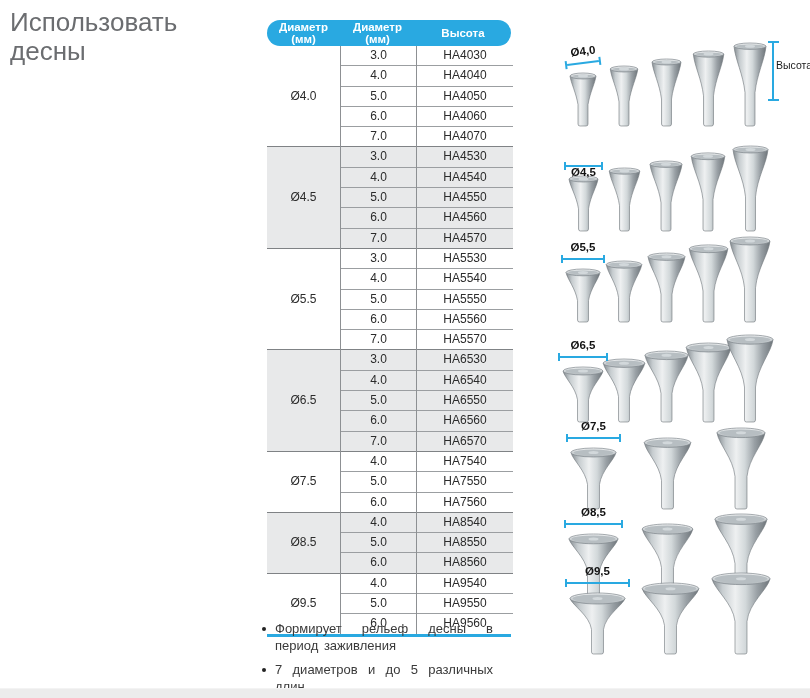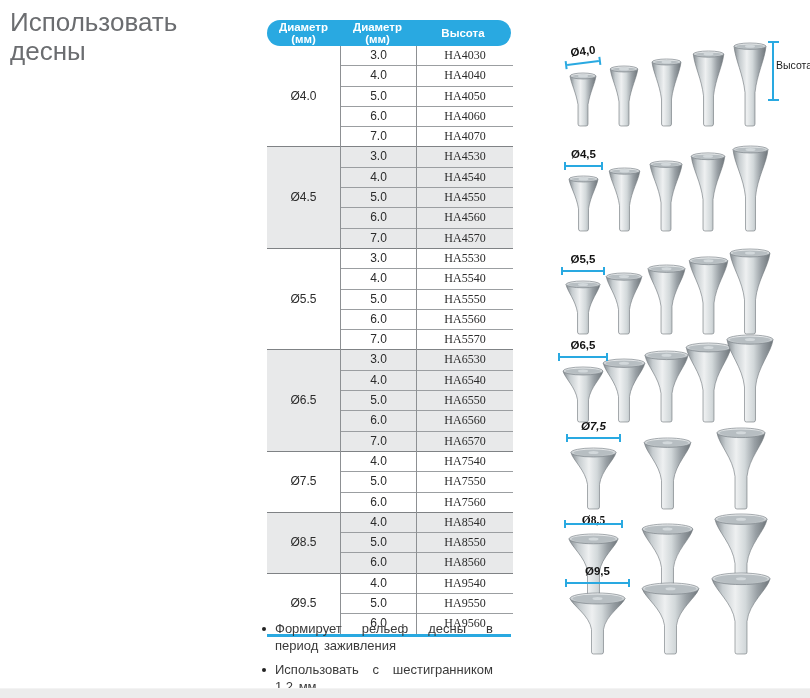--- a/index.html
+++ b/index.html
@@ -27,21 +27,21 @@
     background:var(--accent);border-radius:13px;
     color:#fff;font-weight:bold;font-size:11.5px;
   }
   .th-d{width:73px;text-align:center;}
   .th-h{width:75px;text-align:center;}
   .th-a{width:96px;text-align:center;}
   table.spec{border-collapse:collapse;width:244px;font-size:12px;color:#2b2b2b;table-layout:fixed;}
   table.spec td{padding:0;text-align:center;height:19.3px;line-height:19.3px;}
   td.dcol{width:73px;}
   td.hcol{width:75px;border-left:1px solid var(--colline);}
-  td.acol{width:96px;border-left:1px solid var(--colline);font-family:Liberation Serif, serif;}
+  td.acol{width:96px;border-left:1px solid var(--colline);}
   tr.shade td{background:var(--shade);}
   tr.rline td.hcol, tr.rline td.acol{border-top:1px solid var(--rowline);}
   tr.gline td{border-top:1px solid var(--groupline);}
   .blue-underline{height:3px;background:var(--accent);}
   
   .notes{position:absolute;left:262px;top:621px;width:232px;}
   .note-item{display:flex;margin-bottom:7px;}
   .bullet-dot{flex:none;width:4px;height:4px;border-radius:50%;background:#232323;margin:6px 9px 0 0;}
   .note-text{font-size:13px;line-height:1.3;color:#3a3a3a;text-align:justify;word-spacing:2px;width:218px;}
   
@@ -217,20 +217,24 @@
   <div class="blue-underline"></div>
 </div>
 
 <div class="notes">
     <div class="note-item">
        <span class="bullet-dot"></span>
        <span class="note-text">Формирует рельеф десны в период заживления</span>
      </div>
     <div class="note-item">
        <span class="bullet-dot"></span>
+       <span class="note-text">7 диаметров и до 5 различных длин</span>
+     </div>
+    <div class="note-item">
+       <span class="bullet-dot"></span>
        <span class="note-text">Использовать с шестигранником 1,2 мм</span>
      </div>
   </div>
 
 <div class="figure">
     <div class="fig-row" style="top:6px;height:101px">
       <span class="abut" style="left:21px;top:45px"><svg width="34" height="56">
     <path d="M 4.0 5.0
     C 5.0 12.3 10.0 21.3 12.0 33.6
     L 12.0 53.0 Q 12.0 55.0 14.0 55.0
@@ -339,24 +343,24 @@
     <path d="M 4.0 5.5
     C 5.4 19.4 14.5 33.4 16.5 52.8
     L 16.5 85.0 Q 16.5 87.0 18.5 87.0
     L 24.5 87.0 Q 26.5 87.0 26.5 85.0
     L 26.5 52.8
     C 28.5 33.4 37.6 19.4 39.0 5.5 Z" fill="url(#metalGrad)" stroke="#6f767b" stroke-width="0.6"></path>
     <ellipse cx="21.5" cy="5.5" rx="17.5" ry="3.5" fill="url(#rimGrad)" stroke="#80878c" stroke-width="0.7"></ellipse>
     <ellipse cx="21.5" cy="5.5" rx="15.0" ry="2.0" fill="#b7bec2"></ellipse>
     <ellipse cx="21.5" cy="5.5" rx="5.0" ry="1.5" fill="#d2d8db"></ellipse>
   </svg></span>
-      <span class="dim-label" style="left:19px;top:17px;width:39px;">Ø4,5</span>
+      <span class="dim-label" style="left:19px;top:35px;width:39px;">Ø4,5</span>
       <span class="dim-bracket" style="left:19px;top:31px;width:35px;"></span>
     </div>
-    <div class="fig-row" style="top:216px;height:99px">
+    <div class="fig-row" style="top:204px;height:99px">
       <span class="abut" style="left:17px;top:43px"><svg width="42" height="56">
     <path d="M 4.0 5.4
     C 5.4 12.3 13.5 21.3 15.5 33.6
     L 15.5 53.0 Q 15.5 55.0 17.5 55.0
     L 24.5 55.0 Q 26.5 55.0 26.5 53.0
     L 26.5 33.6
     C 28.5 21.3 36.6 12.3 38.0 5.4 Z" fill="url(#metalGrad)" stroke="#6f767b" stroke-width="0.6"></path>
     <ellipse cx="21" cy="5.4" rx="17.0" ry="3.4" fill="url(#rimGrad)" stroke="#80878c" stroke-width="0.7"></ellipse>
     <ellipse cx="21" cy="5.4" rx="14.5" ry="1.9" fill="#b7bec2"></ellipse>
     <ellipse cx="21" cy="5.4" rx="5.0" ry="1.5" fill="#d2d8db"></ellipse>
@@ -494,21 +498,21 @@
     <path d="M 4.0 6.8
     C 5.9 18.5 20.0 31.9 22.0 50.4
     L 22.0 81.0 Q 22.0 83.0 24.0 83.0
     L 32.0 83.0 Q 34.0 83.0 34.0 81.0
     L 34.0 50.4
     C 36.0 31.9 50.1 18.5 52.0 6.8 Z" fill="url(#metalGrad)" stroke="#6f767b" stroke-width="0.6"></path>
     <ellipse cx="28" cy="6.8" rx="24.0" ry="4.8" fill="url(#rimGrad)" stroke="#80878c" stroke-width="0.7"></ellipse>
     <ellipse cx="28" cy="6.8" rx="21.5" ry="3.3" fill="#b7bec2"></ellipse>
     <ellipse cx="28" cy="6.8" rx="5.0" ry="1.5" fill="#d2d8db"></ellipse>
   </svg></span>
-      <span class="dim-label" style="left:21px;top:7px;width:55px;font-style:italic;">Ø7,5</span>
+      <span class="dim-label" style="left:21px;top:7px;width:55px;">Ø7,5</span>
       <span class="dim-bracket" style="left:21px;top:21px;width:51px;"></span>
     </div>
     <div class="fig-row" style="top:478px;height:100px">
       <span class="abut" style="left:20px;top:34px"><svg width="57" height="66">
     <path d="M 4.0 6.9
     C 6.0 14.5 20.5 25.1 22.5 39.6
     L 22.5 63.0 Q 22.5 65.0 24.5 65.0
     L 32.5 65.0 Q 34.5 65.0 34.5 63.0
     L 34.5 39.6
     C 36.5 25.1 51.0 14.5 53.0 6.9 Z" fill="url(#metalGrad)" stroke="#6f767b" stroke-width="0.6"></path>
@@ -531,21 +535,21 @@
     <path d="M 4.0 7.2
     C 6.1 18.9 22.0 32.7 24.0 51.6
     L 24.0 83.0 Q 24.0 85.0 26.0 85.0
     L 34.0 85.0 Q 36.0 85.0 36.0 83.0
     L 36.0 51.6
     C 38.0 32.7 53.9 18.9 56.0 7.2 Z" fill="url(#metalGrad)" stroke="#6f767b" stroke-width="0.6"></path>
     <ellipse cx="30" cy="7.2" rx="26.0" ry="5.2" fill="url(#rimGrad)" stroke="#80878c" stroke-width="0.7"></ellipse>
     <ellipse cx="30" cy="7.2" rx="23.5" ry="3.7" fill="#b7bec2"></ellipse>
     <ellipse cx="30" cy="7.2" rx="5.0" ry="1.5" fill="#d2d8db"></ellipse>
   </svg></span>
-      <span class="dim-label" style="left:19px;top:16px;width:59px;font-family:Liberation Serif, serif;">Ø8,5</span>
+      <span class="dim-label" style="left:19px;top:8px;width:59px;">Ø8,5</span>
       <span class="dim-bracket" style="left:19px;top:22px;width:55px;"></span>
     </div>
     <div class="fig-row" style="top:536px;height:99px">
       <span class="abut" style="left:21px;top:35px"><svg width="63" height="64">
     <path d="M 4.0 7.5
     C 6.2 14.1 23.5 24.3 25.5 38.4
     L 25.5 61.0 Q 25.5 63.0 27.5 63.0
     L 35.5 63.0 Q 37.5 63.0 37.5 61.0
     L 37.5 38.4
     C 39.5 24.3 56.8 14.1 59.0 7.5 Z" fill="url(#metalGrad)" stroke="#6f767b" stroke-width="0.6"></path>

